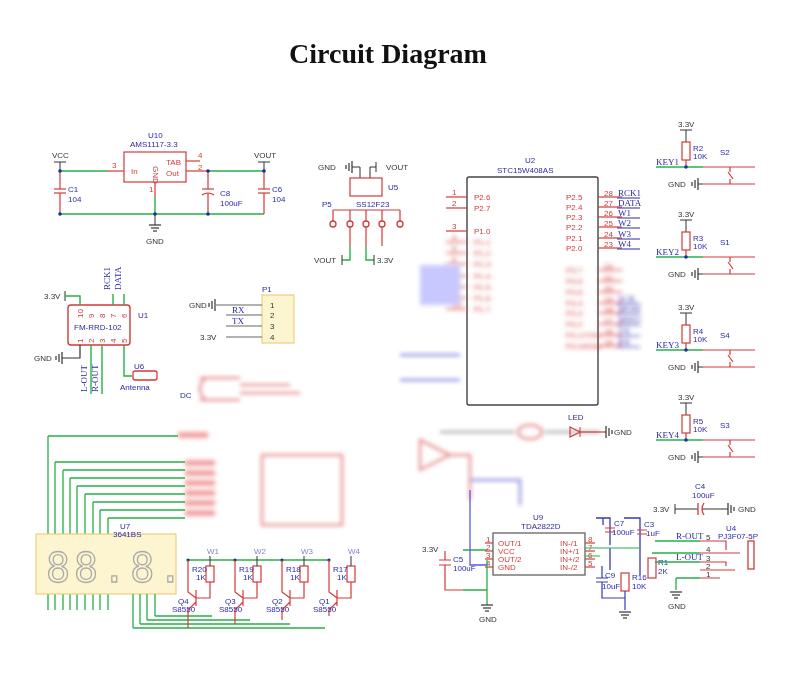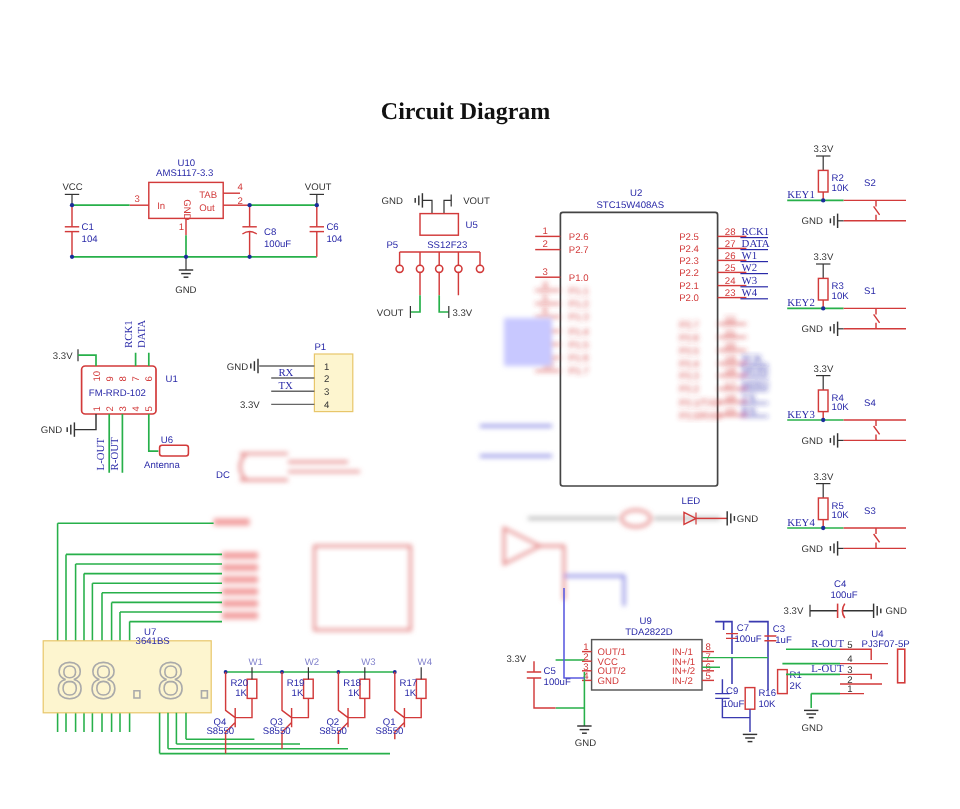--- a/index.html
+++ b/index.html
@@ -1,17 +1,17 @@
 <!DOCTYPE html>
 <html><head>
 <meta charset="utf-8">
 <style>
   html,body{margin:0;padding:0;background:#ffffff;}
   body{width:800px;height:674px;position:relative;overflow:hidden;font-family:"Liberation Sans",sans-serif;}
-  #title{position:absolute;left:0;top:38px;width:776px;text-align:center;font-family:"Liberation Serif",serif;font-weight:bold;font-size:20px;color:#111;margin-top:44px;}
+  #title{position:absolute;left:0;top:38px;width:776px;text-align:center;font-family:"Liberation Serif",serif;font-weight:bold;font-size:28px;color:#111;}
   svg{position:absolute;left:0;top:0;}
   .lbl{font-family:"Liberation Sans",sans-serif;font-size:8px;fill:#2a2aa8;}
   .pin{font-family:"Liberation Sans",sans-serif;font-size:8px;fill:#d23a3a;}
   .net{font-family:"Liberation Serif",serif;font-size:9px;fill:#2a2aa8;}
   .blk{font-family:"Liberation Sans",sans-serif;font-size:8px;fill:#333;}
   .blur{filter:url(#blur2);}
 </style>
 </head>
 <body>
 

